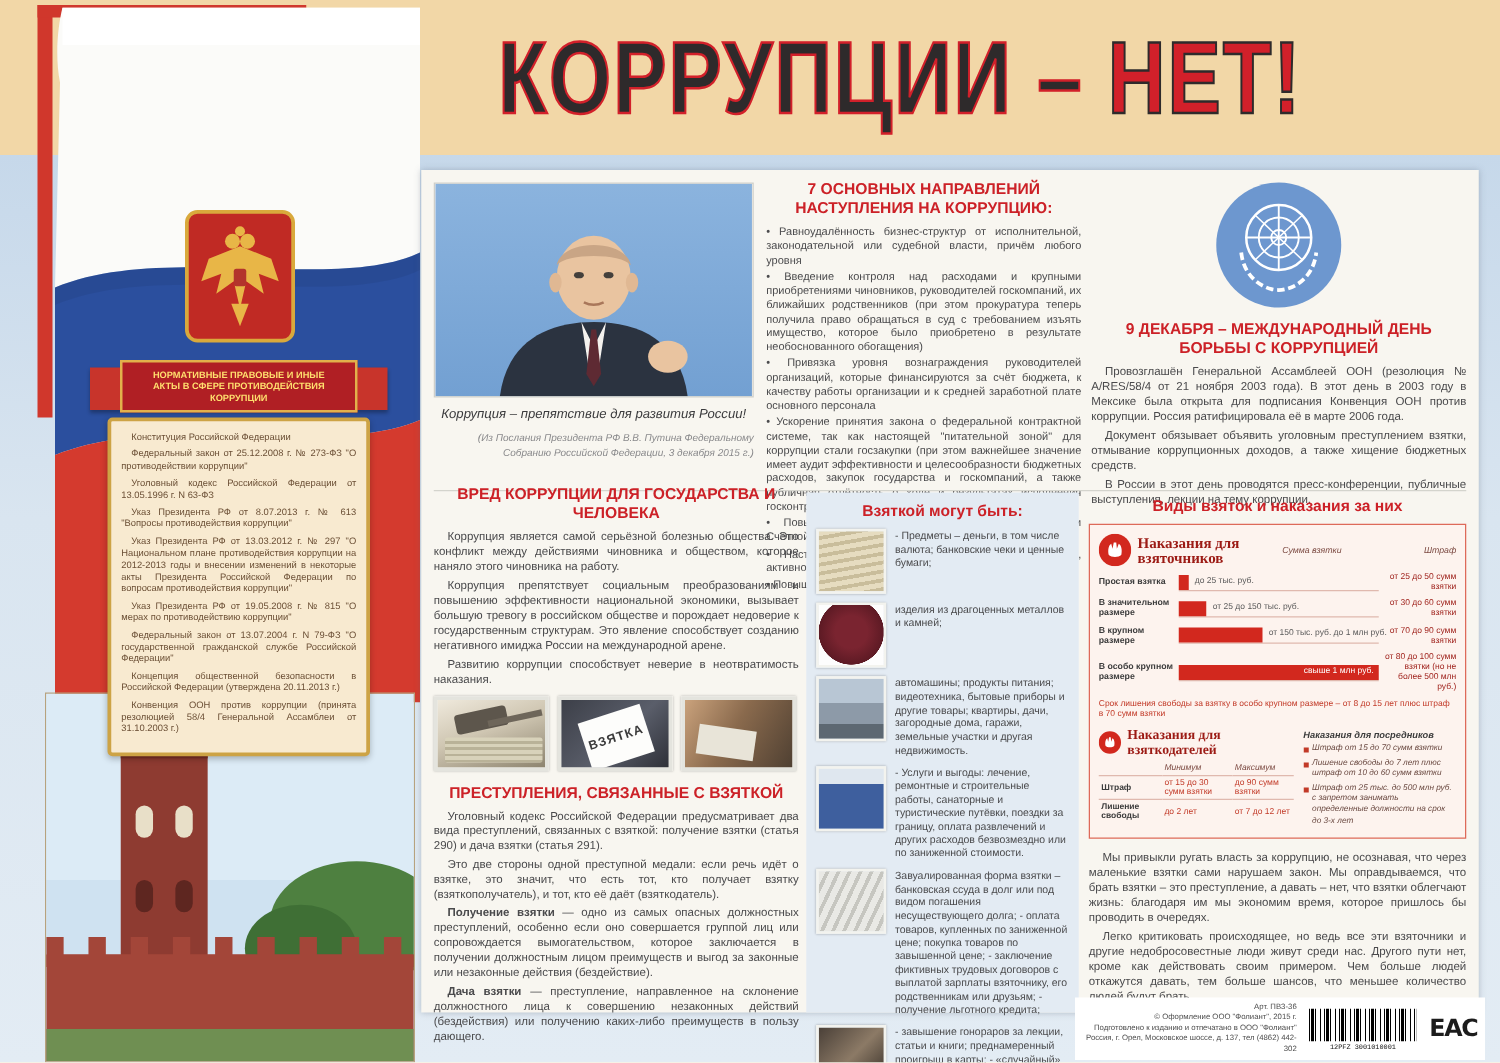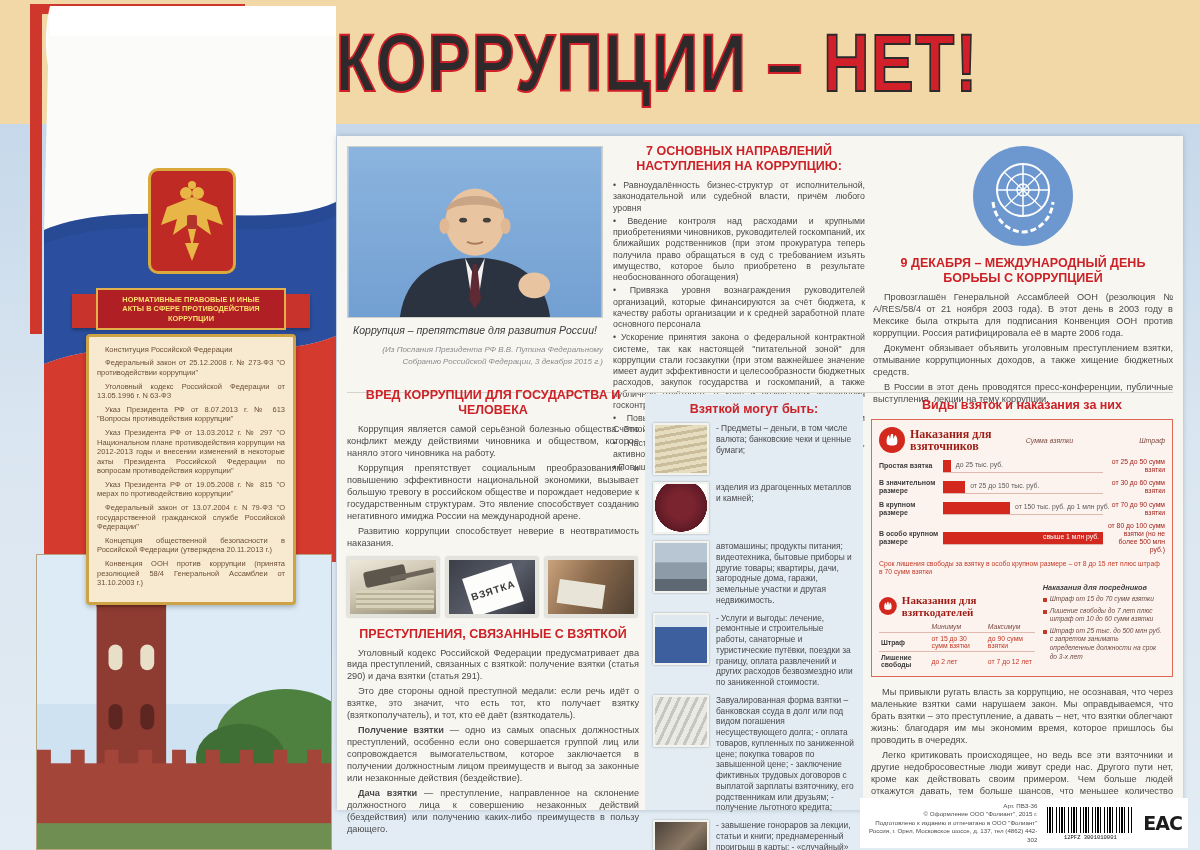--- a/index.html
+++ b/index.html
@@ -6,21 +6,21 @@
   html,body { margin:0; padding:0; }
   .poster {
     position:relative; width:1200px; height:850px; overflow:hidden;
     background:#f2d7a7; font-family:"Liberation Sans", sans-serif; color:#4a4a4c;
   }
   .blue-bg { position:absolute; left:0; top:124px; width:1200px; height:726px;
     background:linear-gradient(180deg,#c6d8ea 0%,#d9e5f0 40%,#e3ecf4 100%); }
 
   
   .title-wrap { position:absolute; left:245px; top:8px; width:950px; height:110px;
-    display:flex; align-items:center; justify-content:flex-start; }
+    display:flex; align-items:center; justify-content:center; }
   .title-inner { white-space:nowrap; font-weight:800; font-size:82px; letter-spacing:2px;
     transform:scaleX(.78); line-height:1; }
   .title-black { color:#2e2a2b; -webkit-text-stroke:2px #d2202a; text-shadow:0 0 1px #d2202a; }
   .title-red { color:#d2202a; -webkit-text-stroke:2px #2e2a2b; }
 
   
   .red-edge-v { position:absolute; left:30px; top:4px; width:12px; height:330px; background:#d0372c; }
   .red-edge-h { position:absolute; left:30px; top:4px; width:215px; height:10px; background:#d0372c; }
   .flag { position:absolute; left:44px; top:6px; width:292px; height:556px; z-index:1; }
   .emblem { position:absolute; left:148px; top:168px; width:88px; height:106px; z-index:2;
@@ -98,21 +98,21 @@
   .trow { display:flex; align-items:center; margin-top:5px; }
   .trow-label { flex:0 0 64px; font-size:7px; font-weight:bold; color:#3c3c3c; line-height:1.15; }
   .trow-bararea { flex:1; position:relative; height:13px; border-bottom:1px solid #e0b9ae; }
   .tbar { position:absolute; left:0; top:0; height:12px; background:#d2281e; }
   .tamount { position:absolute; top:1px; font-size:6.8px; color:#5a5a5a; white-space:nowrap; }
   .tamount.inside { color:#fff; right:4px; }
   .trow-fine { flex:0 0 62px; font-size:6.8px; color:#9c1b15; text-align:right; line-height:1.2; }
   .tnote { font-size:6.8px; color:#c23a28; margin-top:5px; line-height:1.3; }
   .fines-bottom { display:flex; gap:8px; margin-top:4px; }
   .givers { flex:1 1 56%; }
-  .givers-head { display:flex; align-items:center; gap:5px; margin-top:13px; }
+  .givers-head { display:flex; align-items:center; gap:5px; margin-top:1px; }
   .givers-title { font-family:"Liberation Serif", serif; font-weight:bold; font-size:11px; color:#9c1b15; }
   .gtable { width:100%; border-collapse:collapse; margin-top:3px; }
   .gtable td, .gtable th { font-size:6.8px; padding:2px 2px; text-align:left; }
   .gtable th { font-style:italic; font-weight:normal; color:#7c4a42; }
   .gtable .glabel { font-weight:bold; color:#3c3c3c; }
   .gtable .gval { color:#c23a28; }
   .gtable tr + tr td { border-top:1px solid #e0b9ae; }
   .mediators { flex:1 1 44%; }
   .med-title { font-style:italic; font-weight:bold; font-size:7.4px; color:#3c3c3c; margin:2px 0 3px; }
   .med-item { font-style:italic; font-size:6.6px; color:#6b4a42; line-height:1.3; margin-bottom:3px; padding-left:7px; position:relative; }

